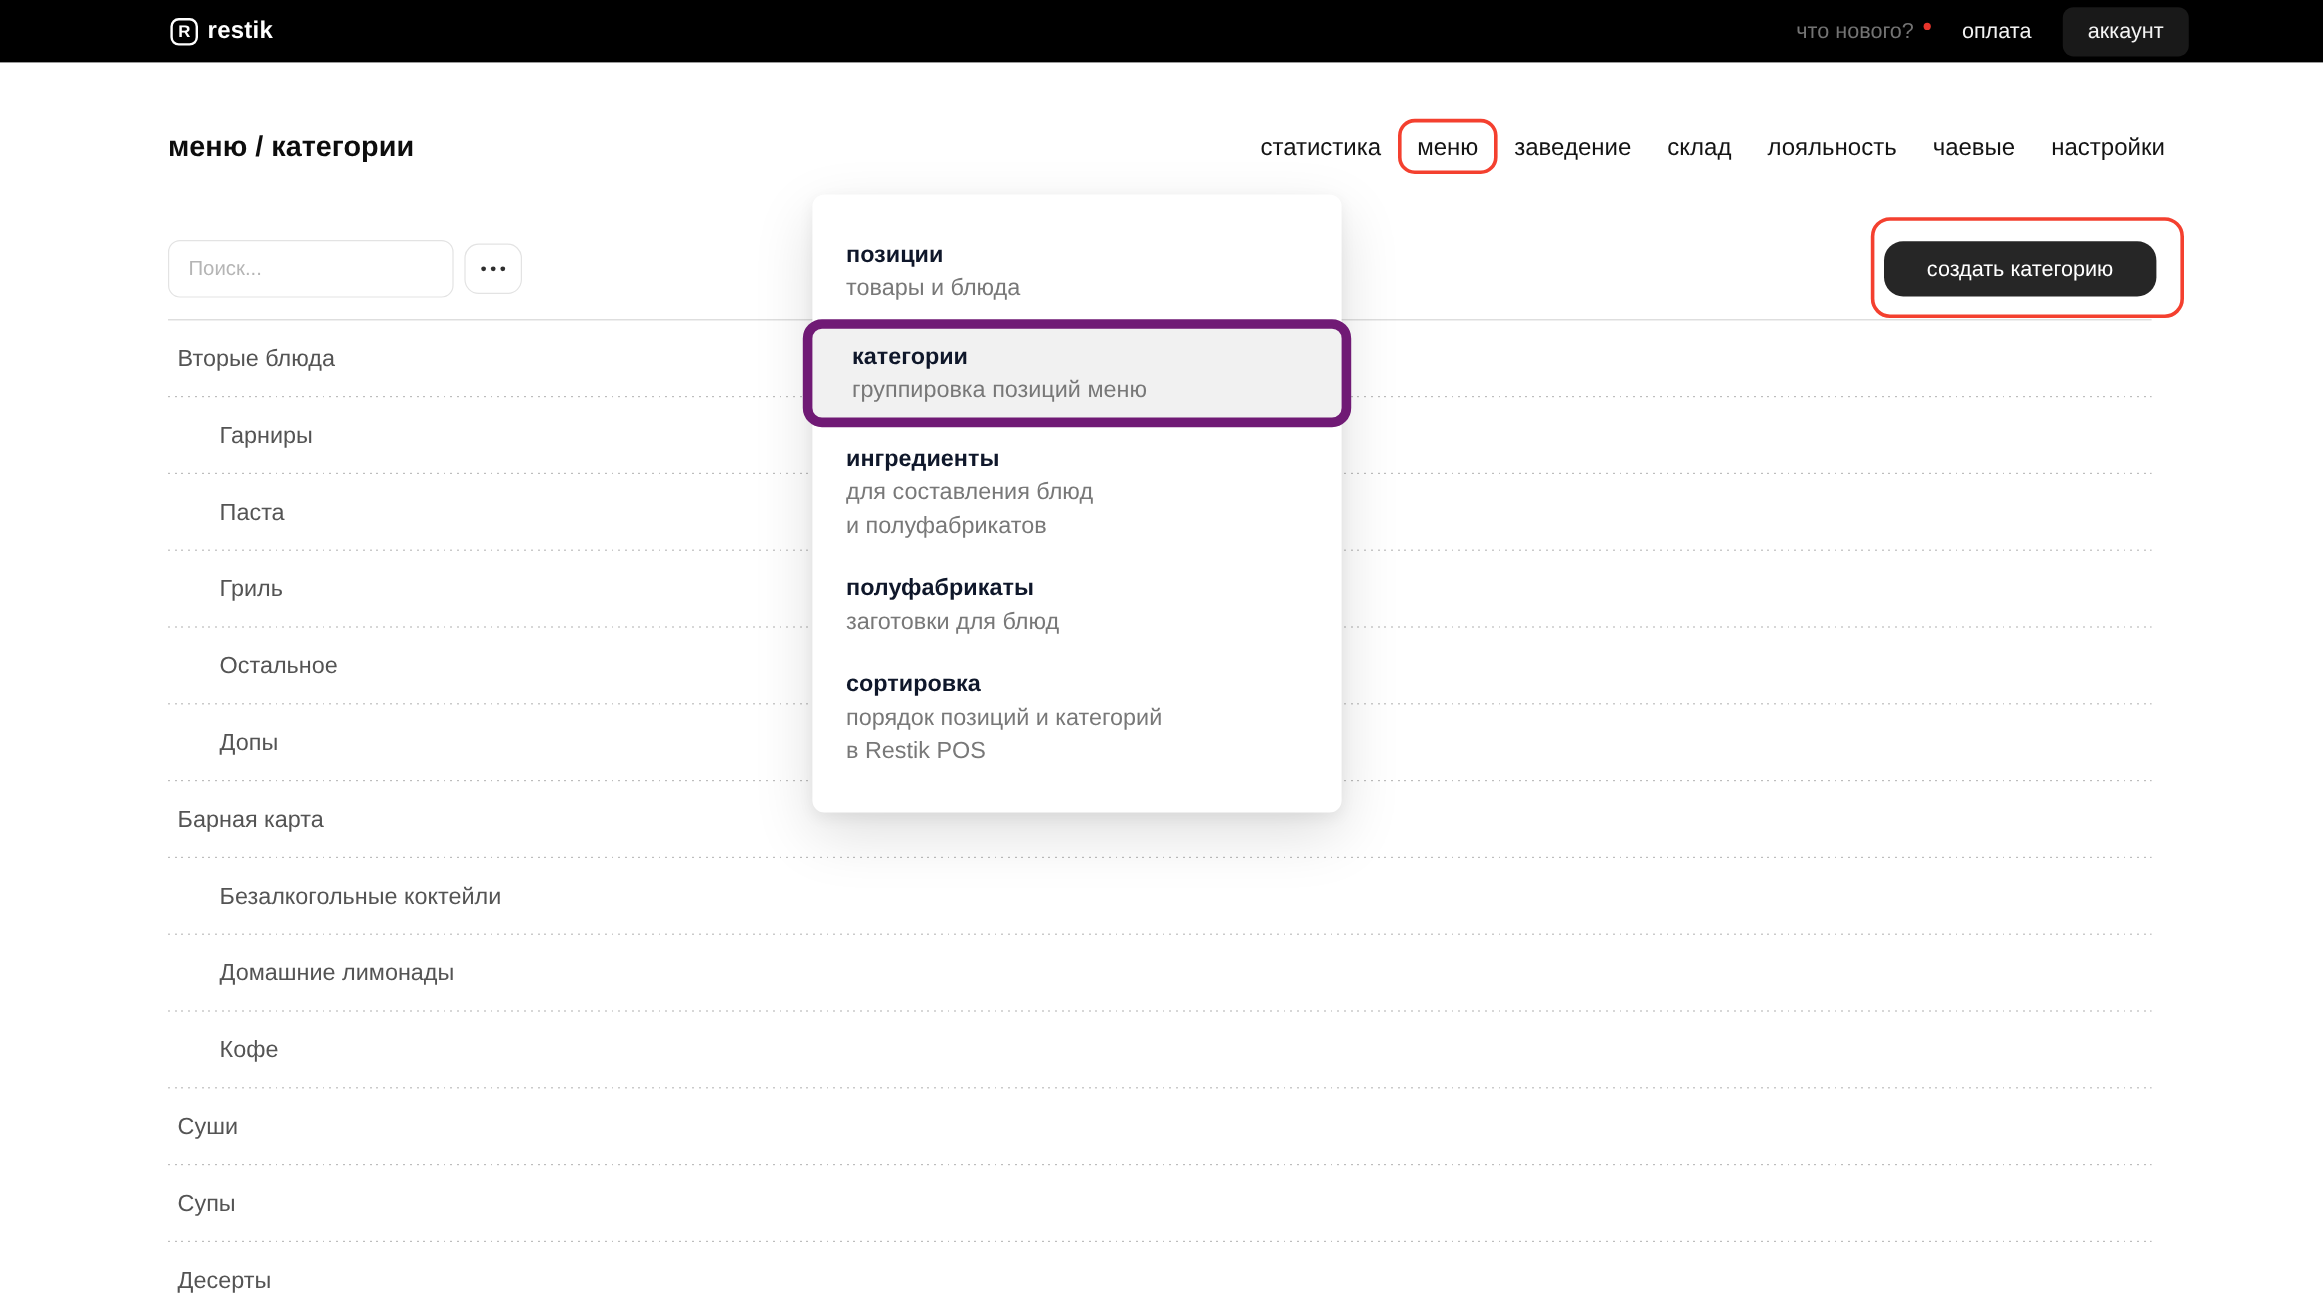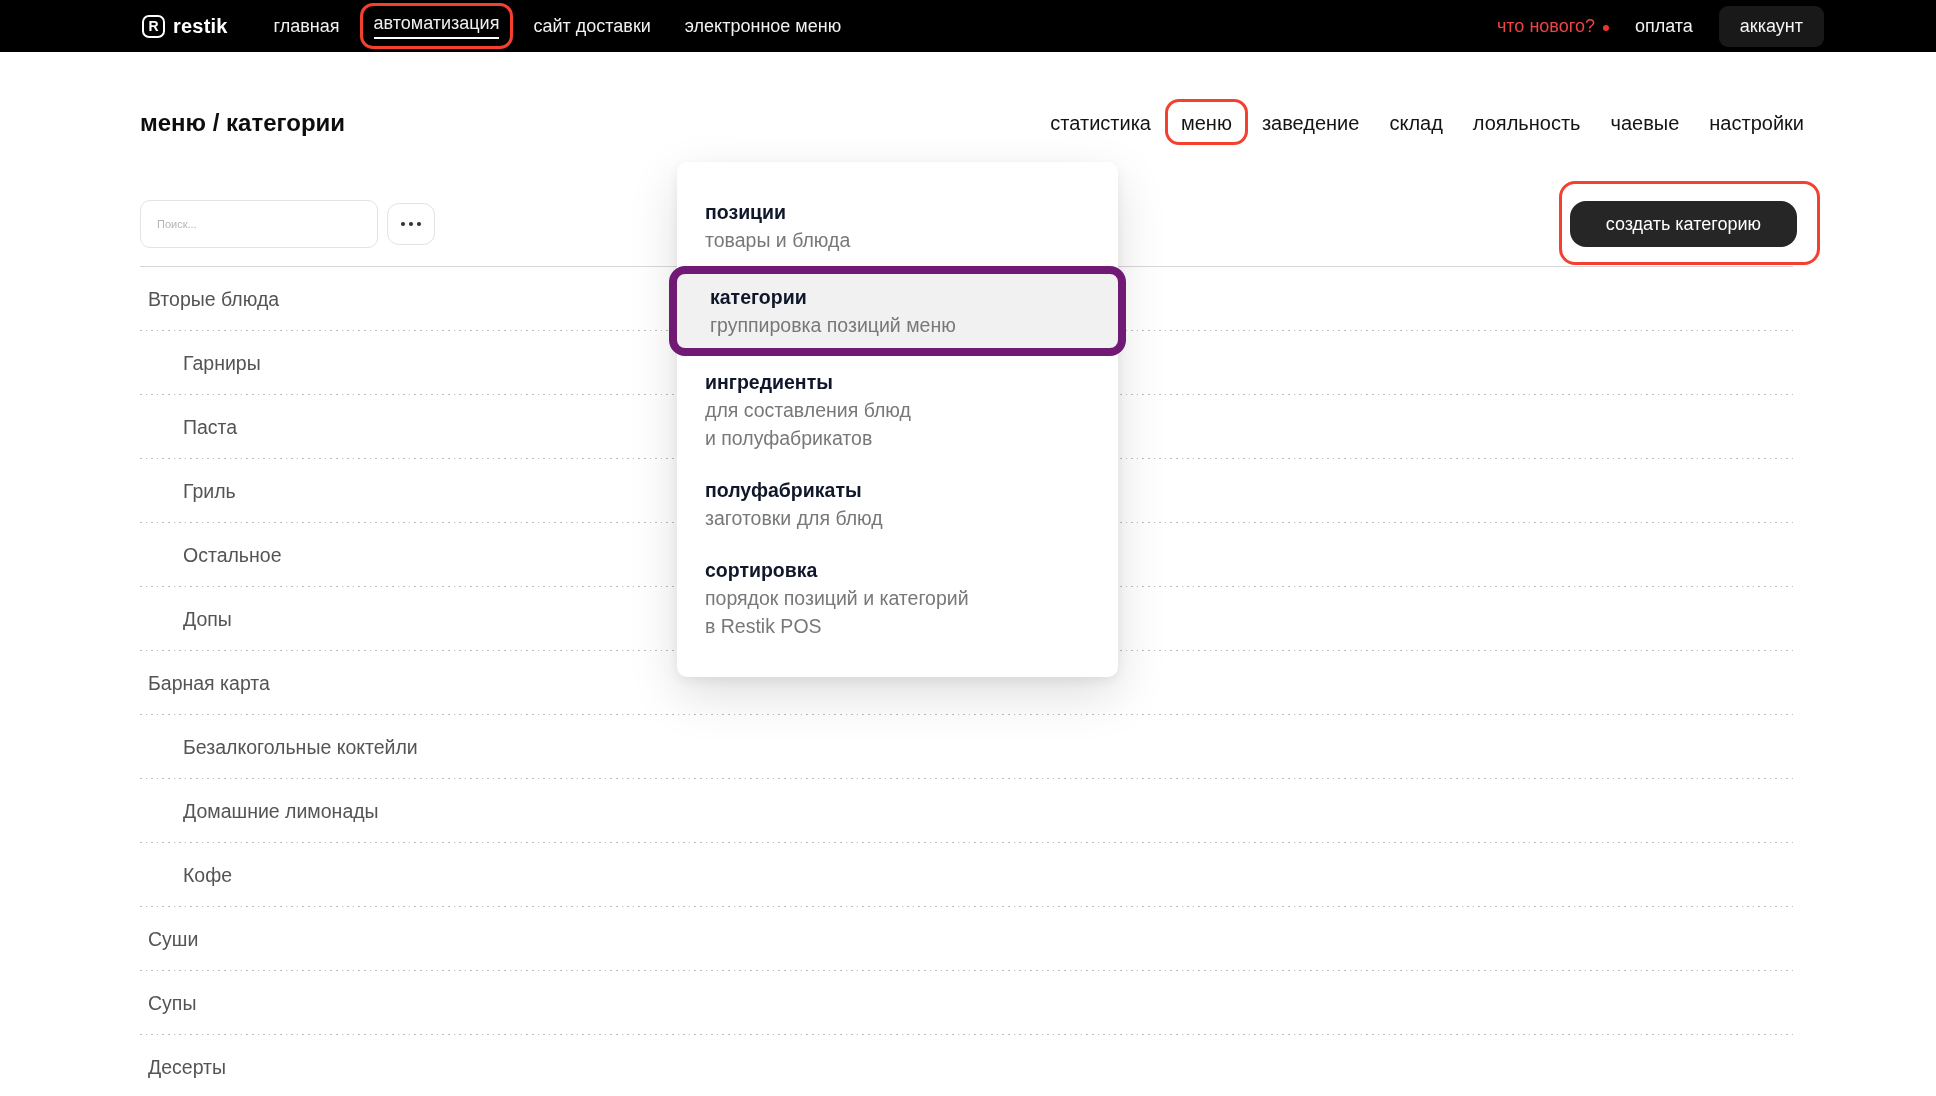--- a/index.html
+++ b/index.html
@@ -11,42 +11,42 @@
   .topbar { position:absolute; top:0; left:0; width:1936px; height:52px; background:#000000;
             display:flex; align-items:center; padding:0 112px 0 142px; }
   .logo { display:flex; align-items:center; gap:8px; cursor:pointer; }
   .logo-mark { width:23px; height:23px; border:2.5px solid #ffffff; border-radius:7px;
                color:#ffffff; font-size:14px; font-weight:700; display:flex; align-items:center; justify-content:center; }
   .logo-text { color:#ffffff; font-size:20px; font-weight:700; letter-spacing:.2px; }
   .top-nav { display:flex; align-items:center; gap:34px; margin-left:46px; }
   .top-nav-item { position:relative; color:#f0f0f0; font-size:18px; cursor:pointer; white-space:nowrap; }
   .top-nav-item .underlined { display:inline-block; padding-bottom:3px; border-bottom:2px solid #ffffff; }
   .topbar-right { margin-left:auto; display:flex; align-items:center; gap:26px; }
-  .whats-new { display:flex; align-items:center; gap:8px; color:#ef4444; font-size:18px; cursor:pointer; white-space:nowrap; }
+  .whats-new { display:flex; gap:8px; color:#737373; font-size:18px; cursor:pointer; white-space:nowrap; }
   .notif-dot { width:6px; height:6px; border-radius:50%; background:#e8352c; margin-top:3px; }
   .pay { color:#f2f2f2; font-size:18px; cursor:pointer; white-space:nowrap; }
   .account-pill { background:#191919; border-radius:9px; padding:10px 21px; color:#f5f5f5; font-size:18px; cursor:pointer; white-space:nowrap; }
 
   
   .annot { position:absolute; border:3px solid #f4402f; border-radius:14px; pointer-events:none; }
   .annot-topnav { top:-10px; bottom:-10px; left:-14px; right:-14px; border-radius:13px; }
   .annot-menu { top:-13px; bottom:-10px; left:-16px; right:-16px; border-radius:14px; }
   .annot-create { top:-20px; bottom:-18px; left:-11px; right:-23px; border-radius:16px; }
 
   
   .page-header { position:absolute; top:96px; left:140px; right:132px; height:54px;
                  display:flex; align-items:center; justify-content:space-between; }
   .page-title { font-size:24px; font-weight:700; color:#0d0d0d; }
   .section-nav { display:flex; align-items:center; gap:30px; }
   .section-nav-item { position:relative; font-size:20px; font-weight:500; color:#141414; cursor:pointer; white-space:nowrap; }
 
   
   .toolbar { position:absolute; top:203px; left:140px; right:139px; height:42px; display:flex; align-items:center; }
   .search-input { width:238px; height:48px; border:1.5px solid #e3e3e3; border-radius:10px;
-                  padding:0 16px; font-size:11px; color:#333; outline:none; font-family:"Liberation Sans", sans-serif; }
+                  padding:0 16px; font-size:17px; color:#333; outline:none; font-family:"Liberation Sans", sans-serif; }
   .search-input::placeholder { color:#b5b5b5; }
   .more-btn { margin-left:9px; width:48px; height:42px; border:1.5px solid #e3e3e3; background:#fff;
               border-radius:12px; display:flex; align-items:center; justify-content:center; cursor:pointer; }
   .ellipsis { width:4.5px; height:4.5px; border-radius:50%; background:#2e2e2e;
               box-shadow:-8px 0 0 #2e2e2e, 8px 0 0 #2e2e2e; }
   .create-wrap { margin-left:auto; position:relative; }
   .create-btn { height:46px; padding:0 36px; background:#262626; color:#ffffff; font-size:18px; font-weight:500;
                 border:none; border-radius:16px; cursor:pointer; white-space:nowrap; font-family:"Liberation Sans", sans-serif; }
 
   
@@ -69,29 +69,20 @@
 </style>
 </head>
 <body>
 
 <div class="screen">
 
   <div class="topbar">
     <div class="logo">
       <span class="logo-mark">R</span>
       <span class="logo-text">restik</span>
-    </div>
-    <div class="top-nav">
-      <span class="top-nav-item">главная</span>
-      <span class="top-nav-item">
-        <span class="annot annot-topnav"></span>
-        <span class="underlined">автоматизация</span>
-      </span>
-      <span class="top-nav-item">сайт доставки</span>
-      <span class="top-nav-item">электронное меню</span>
     </div>
     <div class="topbar-right">
       <span class="whats-new">
         <span>что нового?</span>
         <span class="notif-dot"></span>
       </span>
       <span class="pay">оплата</span>
       <span class="account-pill">аккаунт</span>
     </div>
   </div>

